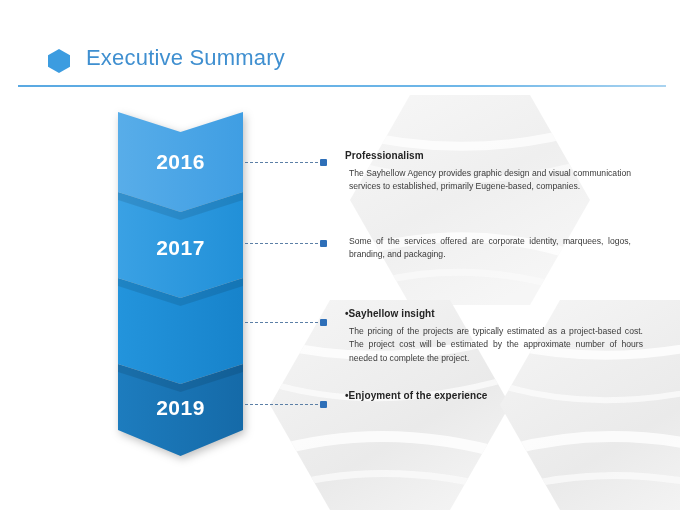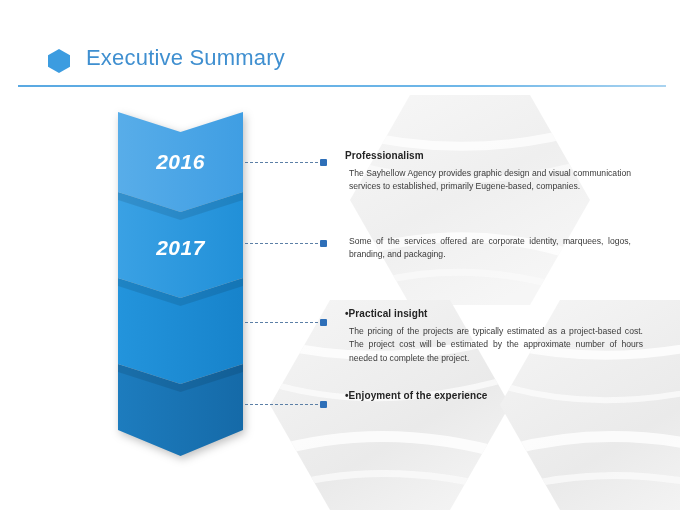--- a/index.html
+++ b/index.html
@@ -64,21 +64,20 @@
     background: linear-gradient(to right, #5aa9e2 0%, #6fb7e8 70%, #a9d3f0 100%);
   }
 
   
   .chev-stack {
     position: absolute;
     left: 118px;
     top: 112px;
     width: 125px;
     height: 344px;
-    font-style: italic;
   }
   .chev-shadow {
     position: absolute;
     left: 0;
     top: 0;
     width: 125px;
     height: 344px;
     filter: drop-shadow(2px 3px 4px rgba(0,0,0,0.25));
   }
   .year-label {
@@ -225,20 +224,21 @@
 
       <g opacity="0.10">
         <polygon points="0,80 62.5,100 125,80 125,88 62.5,108 0,88" fill="#000000"></polygon>
         <polygon points="0,166 62.5,186 125,166 125,174 62.5,194 0,174" fill="#000000"></polygon>
         <polygon points="0,252 62.5,272 125,252 125,260 62.5,280 0,260" fill="#000000"></polygon>
       </g>
     </svg>
 
     <div class="year-label" style="top:38px">2016</div>
     <div class="year-label" style="top:124px">2017</div>
+    <div class="year-label" style="top:284px">2019</div>
   </div>
 
   <div class="connector" style="left:245px; top:162px; width:78px;"></div>
   <div class="conn-dot" style="left:320px; top:159px;"></div>
 
   <div class="connector" style="left:245px; top:243px; width:78px;"></div>
   <div class="conn-dot" style="left:320px; top:240px;"></div>
 
   <div class="connector" style="left:245px; top:322px; width:78px;"></div>
   <div class="conn-dot" style="left:320px; top:319px;"></div>
@@ -249,21 +249,21 @@
   <div class="content-block" style="top:150px; width:290px;">
     <p class="block-title">Professionalism</p>
     <p class="block-body">The Sayhellow Agency provides graphic design and visual communication services to established, primarily Eugene-based, companies.</p>
   </div>
 
   <div class="content-block" style="top:231px; width:290px;">
     <p class="block-body">Some of the services offered are corporate identity, marquees, logos, branding, and packaging.</p>
   </div>
 
   <div class="content-block" style="top:308px; width:302px;">
-    <p class="block-title">•Practical  insight</p>
+    <p class="block-title">•Sayhellow  insight</p>
     <p class="block-body">The pricing of the projects are typically estimated  as a project-based cost.  The project cost will be estimated  by the approximate number of hours needed to  complete  the project.</p>
   </div>
 
   <div class="content-block" style="top:390px; width:302px;">
     <p class="block-title">•Enjoyment of the experience</p>
   </div>
 
 </div>
 
 </body></html>

